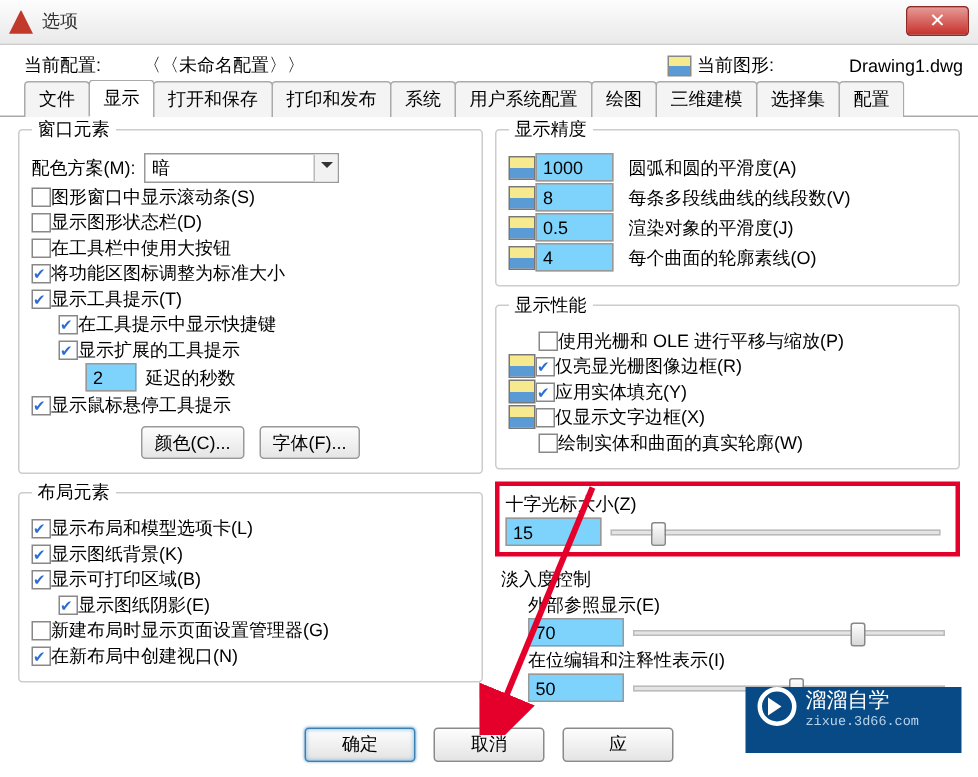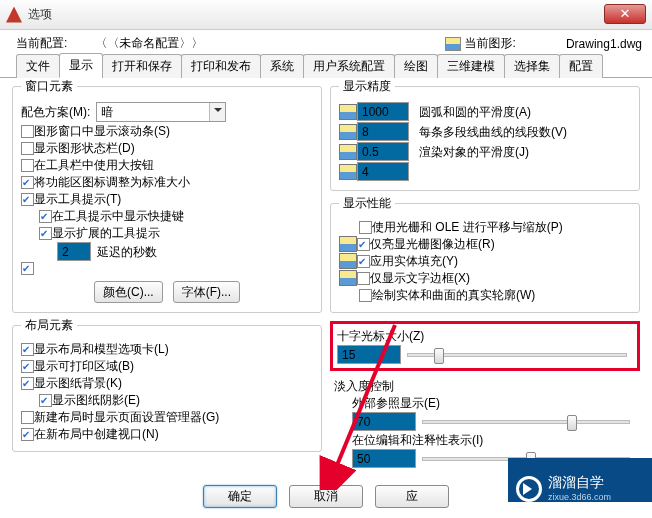--- a/index.html
+++ b/index.html
@@ -71,21 +71,21 @@
   .subrow2 { padding-left:36px; }
   .combo {
     display:flex; align-items:center; border:1px solid #999; height:20px;
     background:#fff;
   }
   .combo .txt { flex:1; padding:0 4px; }
   .combo .arr { width:16px; height:100%; border-left:1px solid #bbb;
     display:flex; align-items:center; justify-content:center; background:#f2f2f2;}
   .combo .arr::after { content:""; border:4px solid transparent; border-top-color:#333;}
   .input {
-    border:1px solid #999; height:19px; padding:0 4px; background:#0369a1;
+    border:1px solid #999; height:19px; padding:0 4px; background:#7dd3fc;
     display:inline-flex; align-items:center;
   }
   .btnsmall {
     border:1px solid #999; background:linear-gradient(#fdfdfd,#e5e5e5);
     padding:2px 8px; border-radius:3px;
   }
   .iconblock {
     width:18px; height:16px;
     background: linear-gradient(#f7e98d 50%, #5a9bd5 50%);
     border:1px solid #777; flex-shrink:0;
@@ -104,23 +104,23 @@
   .footer {
     position:absolute; left:0; right:0; bottom:10px;
     display:flex; justify-content:center; gap:12px;
   }
   .btn {
     min-width:74px; height:23px; border:1px solid #8a8a8a; border-radius:3px;
     background:linear-gradient(#fdfdfd,#e4e4e4); text-align:center; line-height:21px;
   }
   .btn.primary { border:1px solid #3c7fb1; box-shadow:0 0 3px #7bb3da inset, 0 0 2px #7bb3da;}
   .watermark {
-    position:absolute; right:0; bottom:16px; width:144px; height:44px;
-    background:#084a85; color:#fff; display:flex; align-items:flex-end;
-    padding-left:8px; gap:6px; font-size:14px;
+    position:absolute; right:11px; bottom:16px; width:144px; height:44px;
+    background:#084a85; color:#fff; display:flex; align-items:flex-start;
+    padding-left:8px; gap:6px; font-size:14px;font-family:Liberation Mono, monospace;
   }
   .watermark .circ { width:26px; height:26px; border:3px solid #fff; border-radius:50%; display:flex; align-items:center; justify-content:center;}
   .watermark .circ::after{content:""; border:6px solid transparent; border-left:9px solid #fff; margin-left:3px;}
   .watermark .sub { font-size:9px; color:#b7d3ea; }
   .arrow-ann {
     position:absolute; pointer-events:none;
   }
 </style>
 </head>
 <body>
@@ -195,41 +195,42 @@
           <span>显示扩展的工具提示</span>
         </div>
       <div class="row subrow2">
         <span class="input" style="width:34px;">
             <span>2</span>
           </span>
         <span style="margin-left:6px;">延迟的秒数</span>
       </div>
       <div class="row">
           <span id="we-hc" class="chk on"></span>
+          <span>显示鼠标悬停工具提示</span>
         </div>
       <div class="row" style="justify-content:center; gap:10px; margin-top:6px;">
         <span class="btnsmall">颜色(C)...</span>
         <span class="btnsmall">字体(F)...</span>
       </div>
     </fieldset>
 
     <fieldset>
       <legend>布局元素</legend>
       <div id="le-items">
           <div class="row">
             <span class="chk on"></span>
             <span>显示布局和模型选项卡(L)</span>
           </div>
           <div class="row">
             <span class="chk on"></span>
+            <span>显示图纸背景(K)</span>
+          </div>
+          <div class="row">
+            <span class="chk on"></span>
             <span>显示可打印区域(B)</span>
-          </div>
-          <div class="row">
-            <span class="chk on"></span>
-            <span>显示图纸背景(K)</span>
           </div>
         </div>
       <div class="row subrow">
           <span id="le-sc" class="chk on"></span>
           <span>显示图纸阴影(E)</span>
         </div>
       <div id="le-items2">
           <div class="row">
             <span class="chk"></span>
             <span>新建布局时显示页面设置管理器(G)</span>
@@ -257,20 +258,21 @@
             <span style="margin-left:10px;">每条多段线曲线的线段数(V)</span>
           </div>
           <div class="row">
             <span class="iconblock"></span>
             <span class="input" style="width:52px;">0.5</span>
             <span style="margin-left:10px;">渲染对象的平滑度(J)</span>
           </div>
           <div class="row">
             <span class="iconblock"></span>
             <span class="input" style="width:52px;">4</span>
+            <span style="margin-left:10px;">每个曲面的轮廓素线(O)</span>
           </div>
         </div>
     </fieldset>
 
     <fieldset>
       <legend>显示性能</legend>
       <div id="perf-rows">
           <div class="row">
             <span style="width:20px;"></span>
             <span class="chk"></span>

